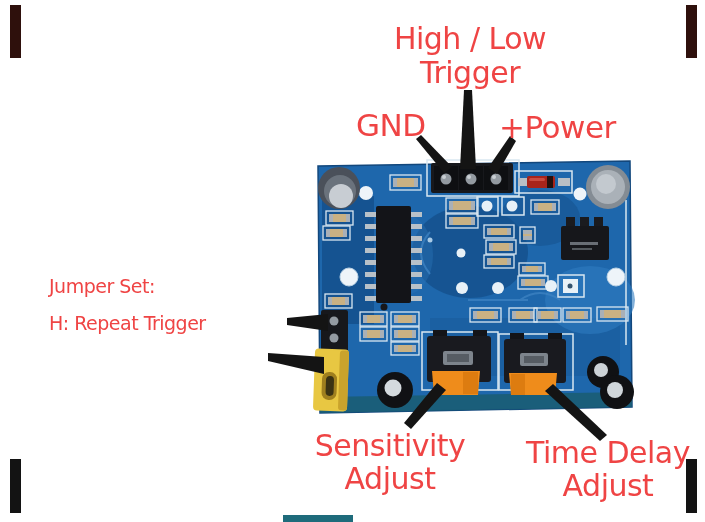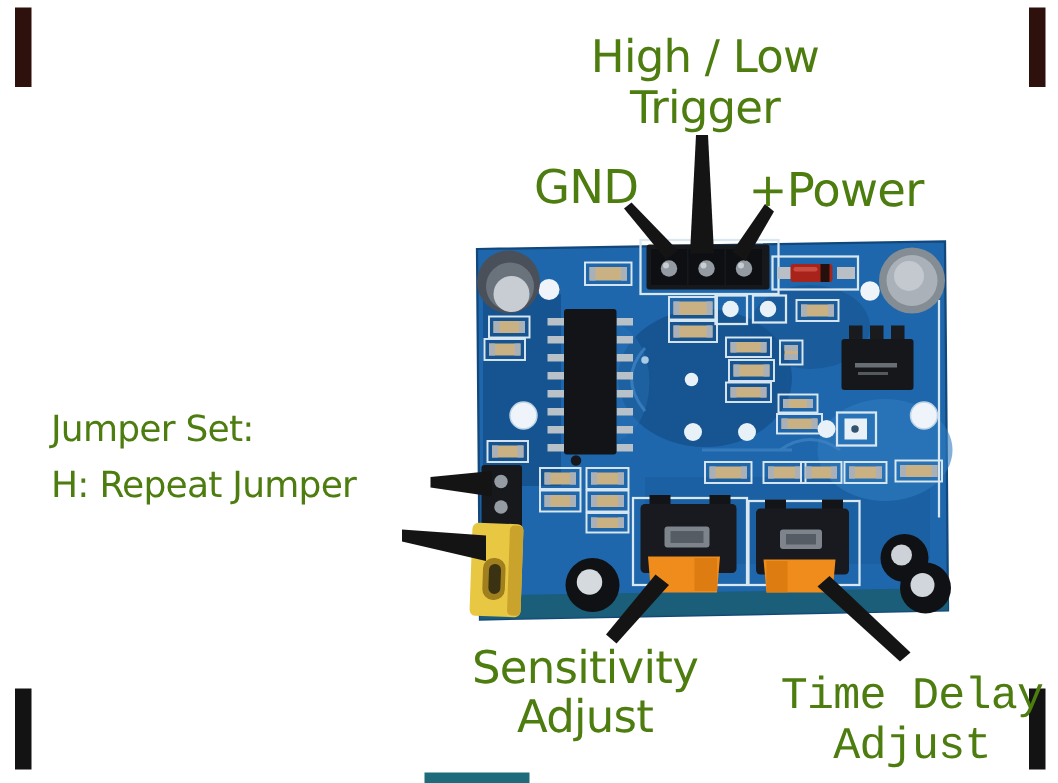--- a/index.html
+++ b/index.html
@@ -1,30 +1,30 @@
 <!DOCTYPE html>
 <html><head>
 <meta charset="utf-8">
 <style>
   html,body{margin:0;padding:0;background:#fff;}
   .stage{
     position:relative;width:705px;height:522px;background:#ffffff;overflow:hidden;
     font-family:"DejaVu Sans","Liberation Sans",sans-serif;color:#1d1d1d;
   }
   .label{
-    position:absolute;color:#4d7c0f;letter-spacing:-0.5px;
+    position:absolute;color:#ef4444;letter-spacing:-0.5px;
     font-weight:500;white-space:nowrap;line-height:34px;
   }
   .label.centered{transform:translateX(-50%);text-align:center;}
   .lbl-output{left:470px;top:22px;font-size:30px;}
   .lbl-gnd{left:356px;top:108px;font-size:31px;}
   .lbl-power{left:499px;top:110px;font-size:31px;}
-  .lbl-jumper{left:34px;top:268px;font-size:24px;line-height:37px;}
+  .lbl-jumper{left:49px;top:268px;font-size:19px;line-height:37px;}
   .lbl-sens{left:390px;top:429px;font-size:30px;line-height:33px;}
-  .lbl-time{left:608px;top:449px;font-size:30px;line-height:33px;font-family:Liberation Mono, monospace;}
+  .lbl-time{left:608px;top:436px;font-size:30px;line-height:33px;}
   .mark{position:absolute;}
   .mark.vbar{width:11px;}
   svg{position:absolute;left:0;top:0;}
 </style>
 </head>
 <body>
 
 <div class="stage">
 
   <div class="mark vbar" style="left:10px;top:5px;height:53px;background:#2e100c;"></div>
@@ -288,21 +288,21 @@
   </svg>
 
   <div class="label centered lbl-output">
     <div>High / Low</div>
     <div>Trigger</div>
   </div>
   <div class="label lbl-power">+Power</div>
   <div class="label lbl-gnd">GND</div>
   <div class="label lbl-jumper">
     <div>Jumper Set:</div>
-    <div>H: Repeat Jumper</div>
+    <div>H: Repeat Trigger</div>
   </div>
   <div class="label centered lbl-sens">
     <div>Sensitivity</div>
     <div>Adjust</div>
   </div>
   <div class="label centered lbl-time">
     <div>Time Delay</div>
     <div>Adjust</div>
   </div>
 </div>

